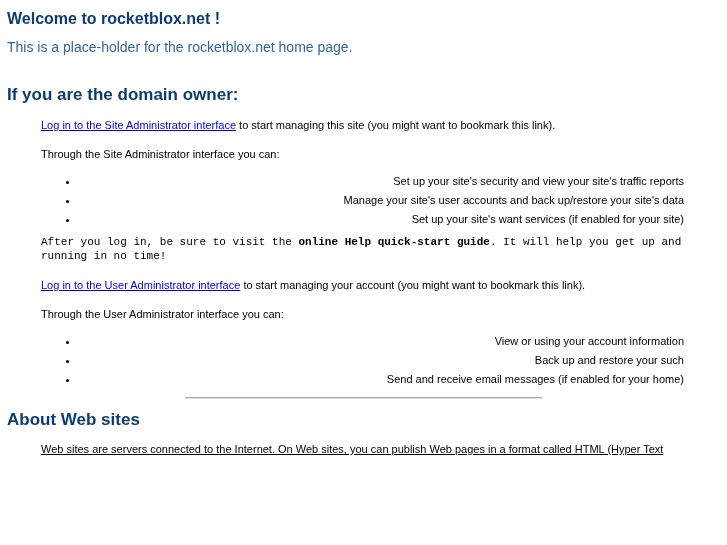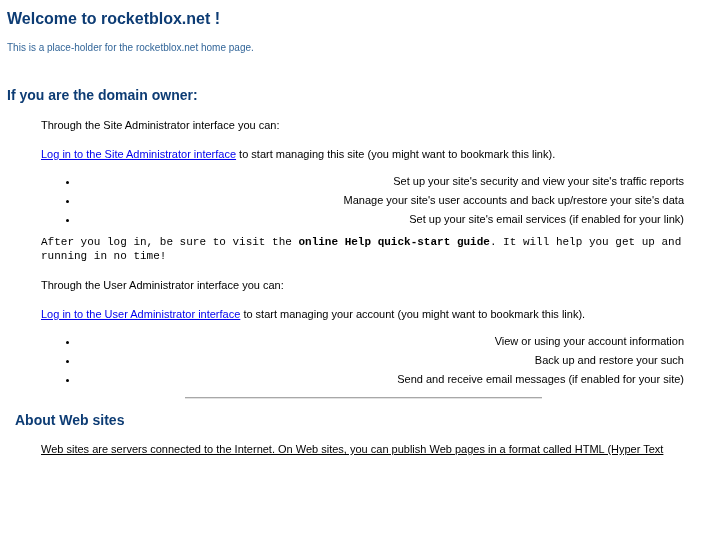--- a/index.html
+++ b/index.html
@@ -19,33 +19,33 @@
 
   h1.title {
     margin-top: 2px;
     font-size: 16px;
     line-height: 19px;
     font-weight: bold;
     color: #0d3c74;
   }
   p.subtitle {
     margin-top: 13px;
-    font-size: 10px;
+    font-size: 14px;
     line-height: 13px;
     color: #336699;
   }
   h2.section {
-    font-size: 14px;
+    font-size: 17px;
     line-height: 16px;
     font-weight: bold;
     color: #0d3c74;
   }
   h2.owner   { margin-top: 33px; }
   h2.user    { margin-top: 33px; }
-  h2.about   { margin-top: 13px; margin-left: 8px; }
+  h2.about   { margin-top: 13px; }
 
   .indent { margin-left: 34px; margin-right: 36px; }
 
   p.line { margin-top: 15px; line-height: 14px; }
   ul.caps {
     margin-top: 14px;
     padding-left: 38px;
     list-style-type: disc;
     text-align: right;
   }
@@ -73,43 +73,43 @@
 
 <div class="page">
 
   <h1 class="title">Welcome to rocketblox.net !</h1>
 
   <p class="subtitle">This is a place-holder for the rocketblox.net home page.</p>
 
   <h2 class="section owner">If you are the domain owner:</h2>
 
   <div class="indent">
+    <p class="line"><a class="page-link" href="#">Log in to the Site Administrator interface</a><span> to start managing this site (you might want to bookmark this link).</span></p>
+
     <p class="line">Through the Site Administrator interface you can:</p>
-
-    <p class="line"><a class="page-link" href="#">Log in to the Site Administrator interface</a><span> to start managing this site (you might want to bookmark this link).</span></p>
 
     <ul class="caps">
       <li>Set up your site's security and view your site's traffic reports</li>
       <li>Manage your site's user accounts and back up/restore your site's data</li>
-      <li>Set up your site's email services (if enabled for your link)</li>
+      <li>Set up your site's want services (if enabled for your site)</li>
     </ul>
 
     <p class="after"><span>After you log in, be sure to visit the </span><b>online Help quick-start guide</b><span>. It will help you get up and running in no time!</span></p>
   </div>
 
 
   <div class="indent">
+    <p class="line"><a class="page-link" href="#">Log in to the User Administrator interface</a><span> to start managing your account (you might want to bookmark this link).</span></p>
+
     <p class="line">Through the User Administrator interface you can:</p>
-
-    <p class="line"><a class="page-link" href="#">Log in to the User Administrator interface</a><span> to start managing your account (you might want to bookmark this link).</span></p>
 
     <ul class="caps">
       <li>View or using your account information</li>
       <li>Back up and restore your such</li>
-      <li>Send and receive email messages (if enabled for your site)</li>
+      <li>Send and receive email messages (if enabled for your home)</li>
     </ul>
   </div>
 
   <hr class="divider">
 
   <h2 class="section about">About Web sites</h2>
 
   <div class="indent">
     <p class="body-par">Web sites are servers connected to the Internet. On Web sites, you can publish Web pages in a format called HTML (Hyper Text Markup Language). Anyone with a computer connected to the Internet can view Web pages using programs called a browsers, such as Microsoft Internet Explorer or AOL/Netscape Navigator. You can also use Web sites to send and receive email over the Internet.</p>
   </div>

